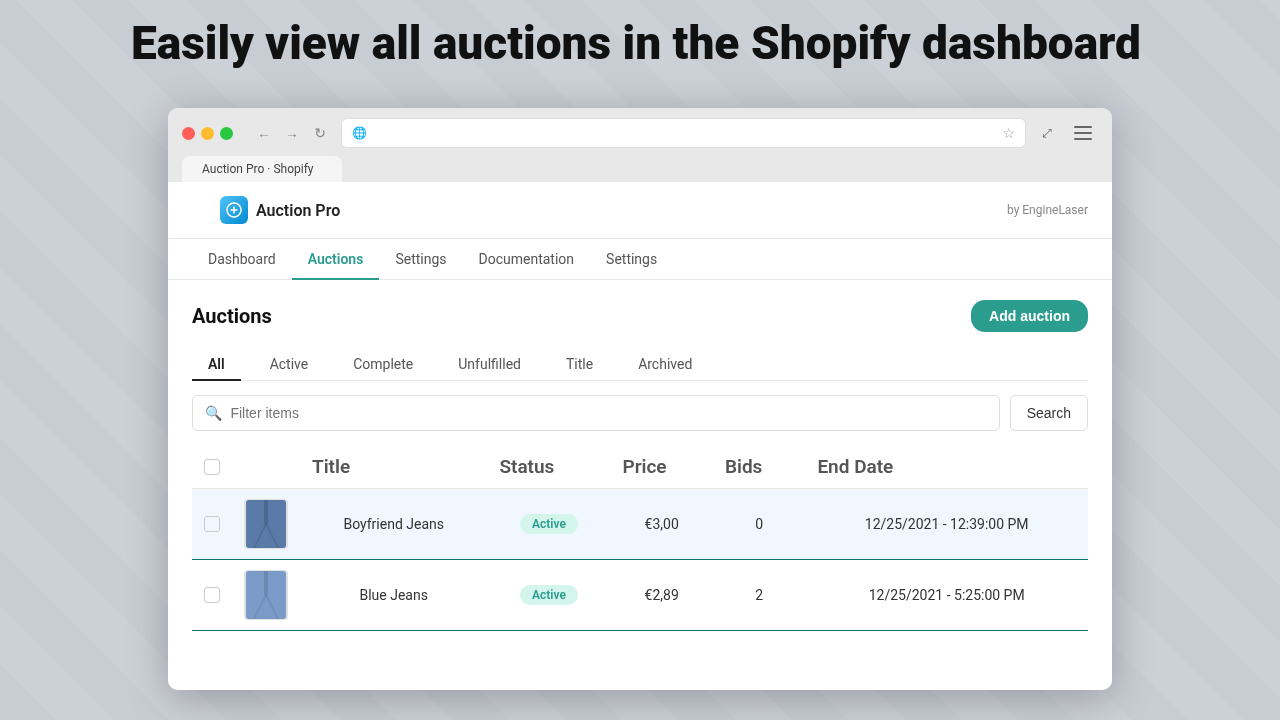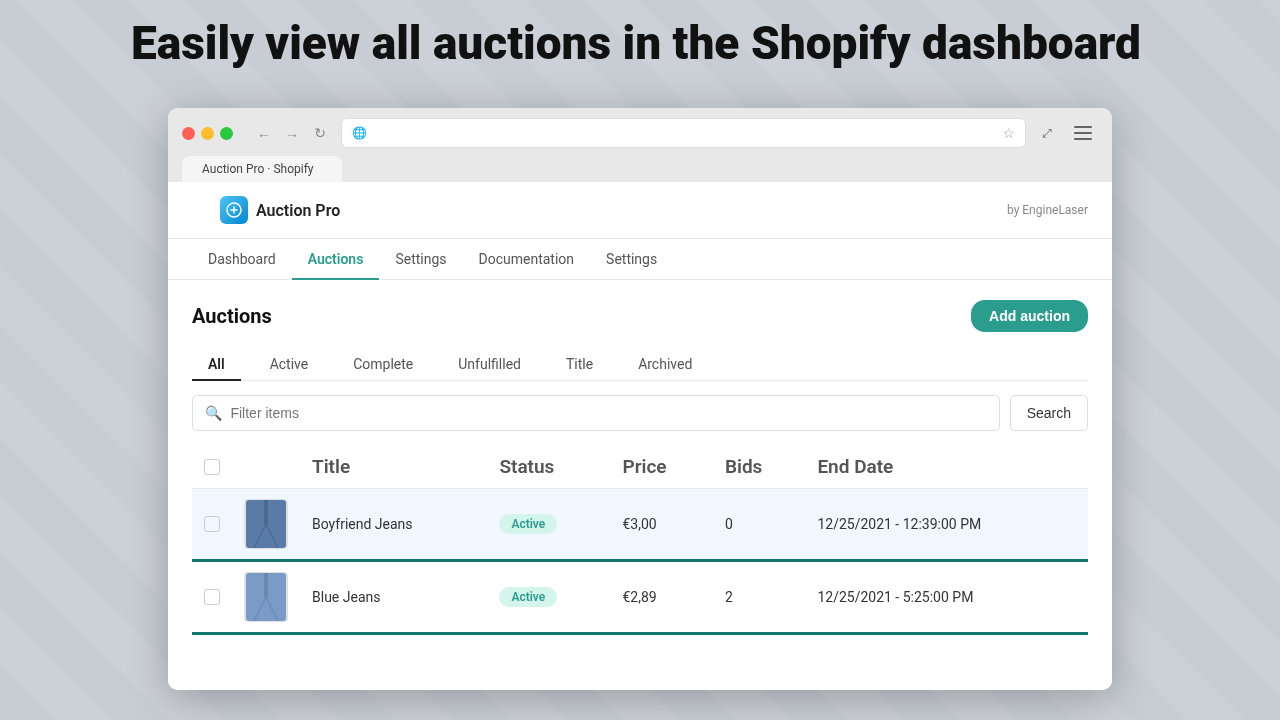--- a/index.html
+++ b/index.html
@@ -373,22 +373,23 @@
       color: #555;
       font-weight: 600;
       padding: 10px 12px;
       border-bottom: 1px solid #e8e8e8;
     }
 
     .auction-table td {
       padding: 10px 12px;
       font-size: 14px;
       color: #333;
-      border-bottom: 3px solid #0f766e;
+      border-bottom: 1px solid #0f766e;
       vertical-align: middle;
+      text-align: center;
     }
 
     .auction-table tr:first-child td {
       background: #f0f7ff;
     }
 
     .checkbox-col {
       width: 32px;
     }
 

